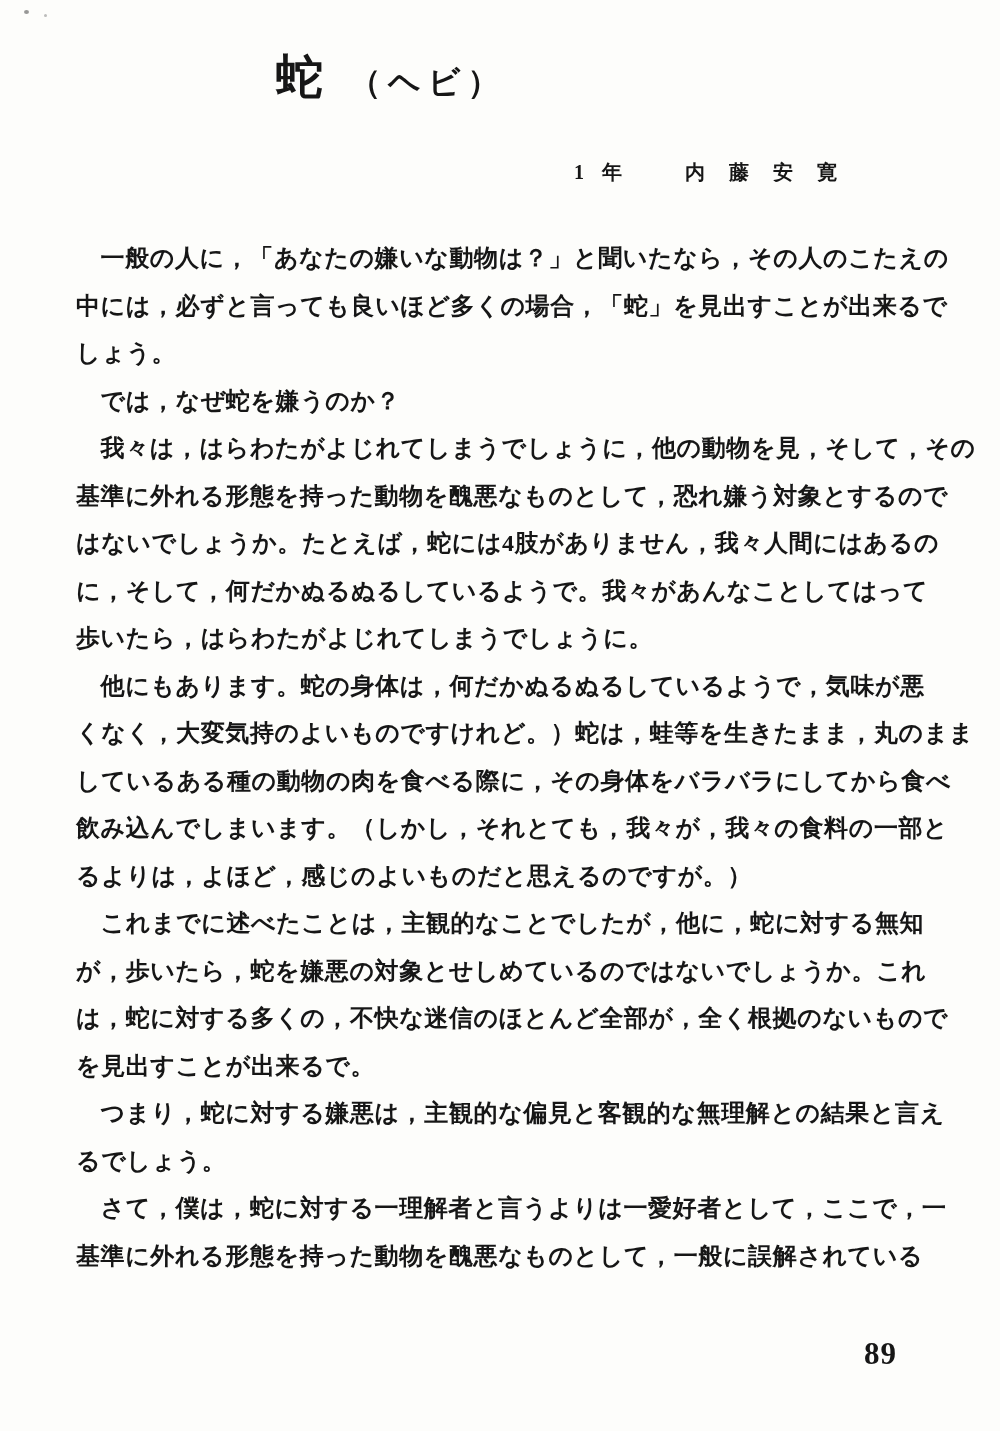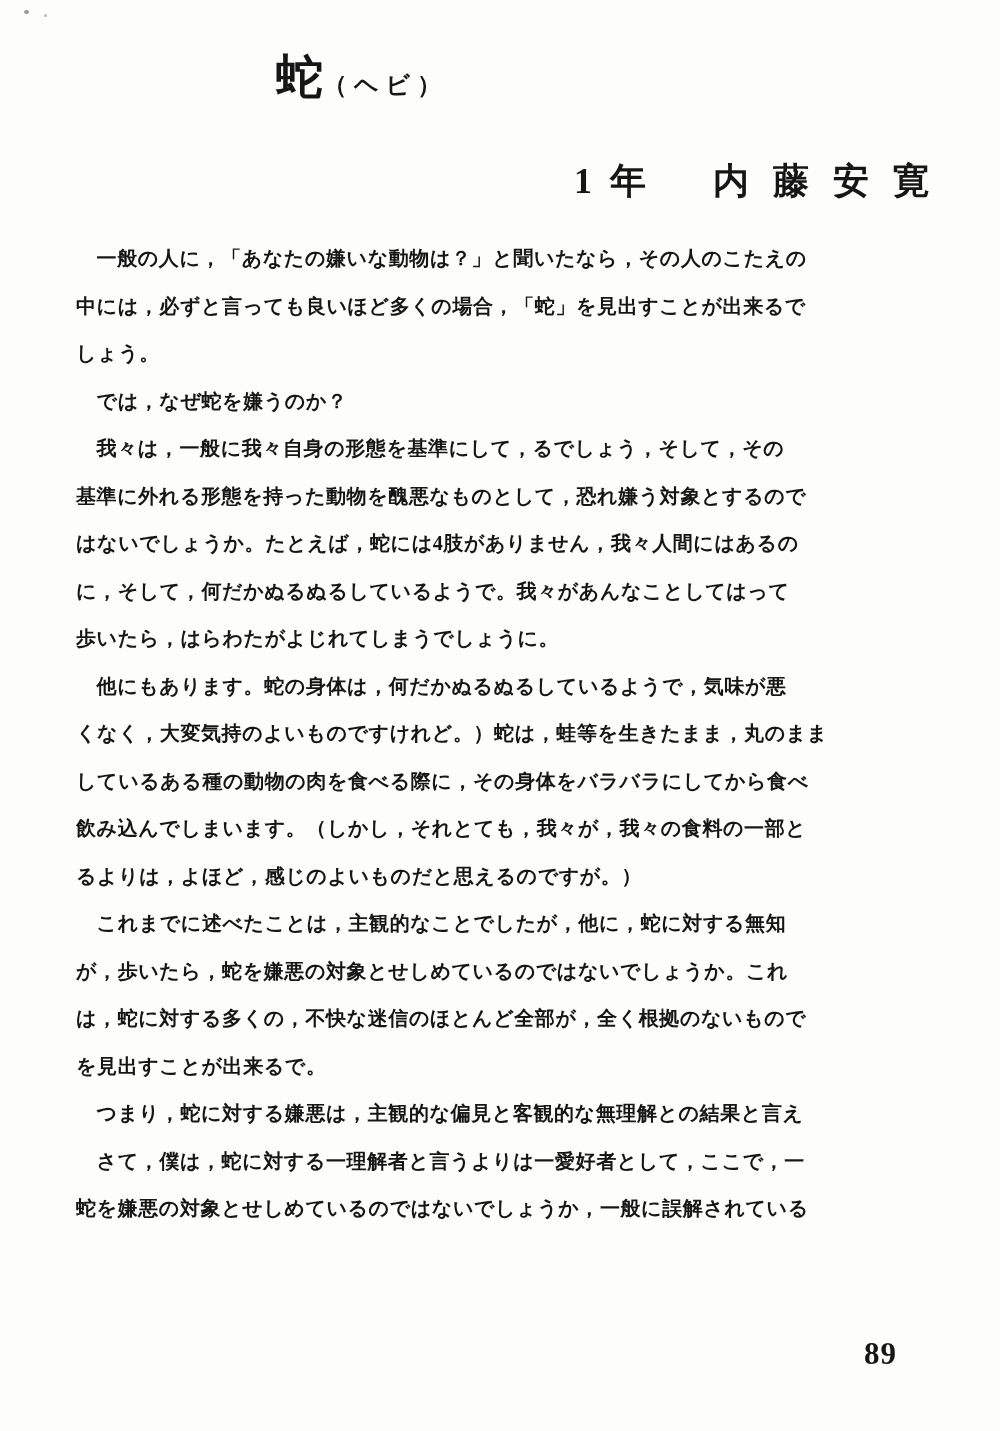--- a/index.html
+++ b/index.html
@@ -34,47 +34,48 @@
     align-items: baseline;
     white-space: nowrap;
   }
   .title-main {
     font-size: 47px;
     font-weight: bold;
     line-height: 1.1;
     letter-spacing: 0;
   }
   .title-reading {
-    font-size: 24px;
+    font-size: 32px;
     font-weight: bold;
+    margin-left: 26px;
     letter-spacing: 7px;
   }
 
   .byline {
     position: absolute;
     left: 574px;
     top: 160px;
-    font-size: 36px;
+    font-size: 20px;
     font-weight: bold;
     line-height: 1.2;
     white-space: nowrap;
   }
   .byline .grade { letter-spacing: 18px; }
   .byline .name  { margin-left: 40px; letter-spacing: 24px; }
 
   .body-text {
     position: absolute;
     left: 76px;
     top: 235px;
     width: 870px;
   }
   .line {
     height: 47.5px;
     line-height: 47.5px;
-    font-size: 20px;
+    font-size: 24px;
     font-weight: 600;
     letter-spacing: 0.6px;
     white-space: pre;
   }
 
   .page-number {
     position: absolute;
     left: 864px;
     top: 1336px;
     font-size: 31px;
@@ -98,34 +99,35 @@
   <div class="byline">
     <span class="grade">1年</span>
     <span class="name">内藤安寛</span>
   </div>
 
   <div class="body-text">
     <div class="line">　一般の人に，「あなたの嫌いな動物は？」と聞いたなら，その人のこたえの</div>
     <div class="line">中には，必ずと言っても良いほど多くの場合，「蛇」を見出すことが出来るで</div>
     <div class="line">しょう。</div>
     <div class="line">　では，なぜ蛇を嫌うのか？</div>
-    <div class="line">　我々は，一般に我々自身の形態を基準にして，るでしょう，そして，その</div>
+    <div class="line">　我々は，はらわたがよじれてしまうでしょうに，他の動物を見，そして，その</div>
     <div class="line">基準に外れる形態を持った動物を醜悪なものとして，恐れ嫌う対象とするので</div>
     <div class="line">はないでしょうか。たとえば，蛇には4肢がありません，我々人間にはあるの</div>
     <div class="line">に，そして，何だかぬるぬるしているようで。我々があんなことしてはって</div>
     <div class="line">歩いたら，はらわたがよじれてしまうでしょうに。</div>
     <div class="line">　他にもあります。蛇の身体は，何だかぬるぬるしているようで，気味が悪</div>
     <div class="line">くなく，大変気持のよいものですけれど。）蛇は，蛙等を生きたまま，丸のまま</div>
     <div class="line">しているある種の動物の肉を食べる際に，その身体をバラバラにしてから食べ</div>
     <div class="line">飲み込んでしまいます。（しかし，それとても，我々が，我々の食料の一部と</div>
     <div class="line">るよりは，よほど，感じのよいものだと思えるのですが。）</div>
     <div class="line">　これまでに述べたことは，主観的なことでしたが，他に，蛇に対する無知</div>
     <div class="line">が，歩いたら，蛇を嫌悪の対象とせしめているのではないでしょうか。これ</div>
     <div class="line">は，蛇に対する多くの，不快な迷信のほとんど全部が，全く根拠のないもので</div>
     <div class="line">を見出すことが出来るで。</div>
     <div class="line">　つまり，蛇に対する嫌悪は，主観的な偏見と客観的な無理解との結果と言え</div>
+    <div class="line">るでしょう。</div>
     <div class="line">　さて，僕は，蛇に対する一理解者と言うよりは一愛好者として，ここで，一</div>
-    <div class="line">蛇を嫌悪の対象とせしめているのではないでしょうか，一般に誤解されている</div>
+    <div class="line">基準に外れる形態を持った動物を醜悪なものとして，一般に誤解されている</div>
   </div>
 
   <div class="page-number">89</div>
 
 </div>
 
 </body></html>

